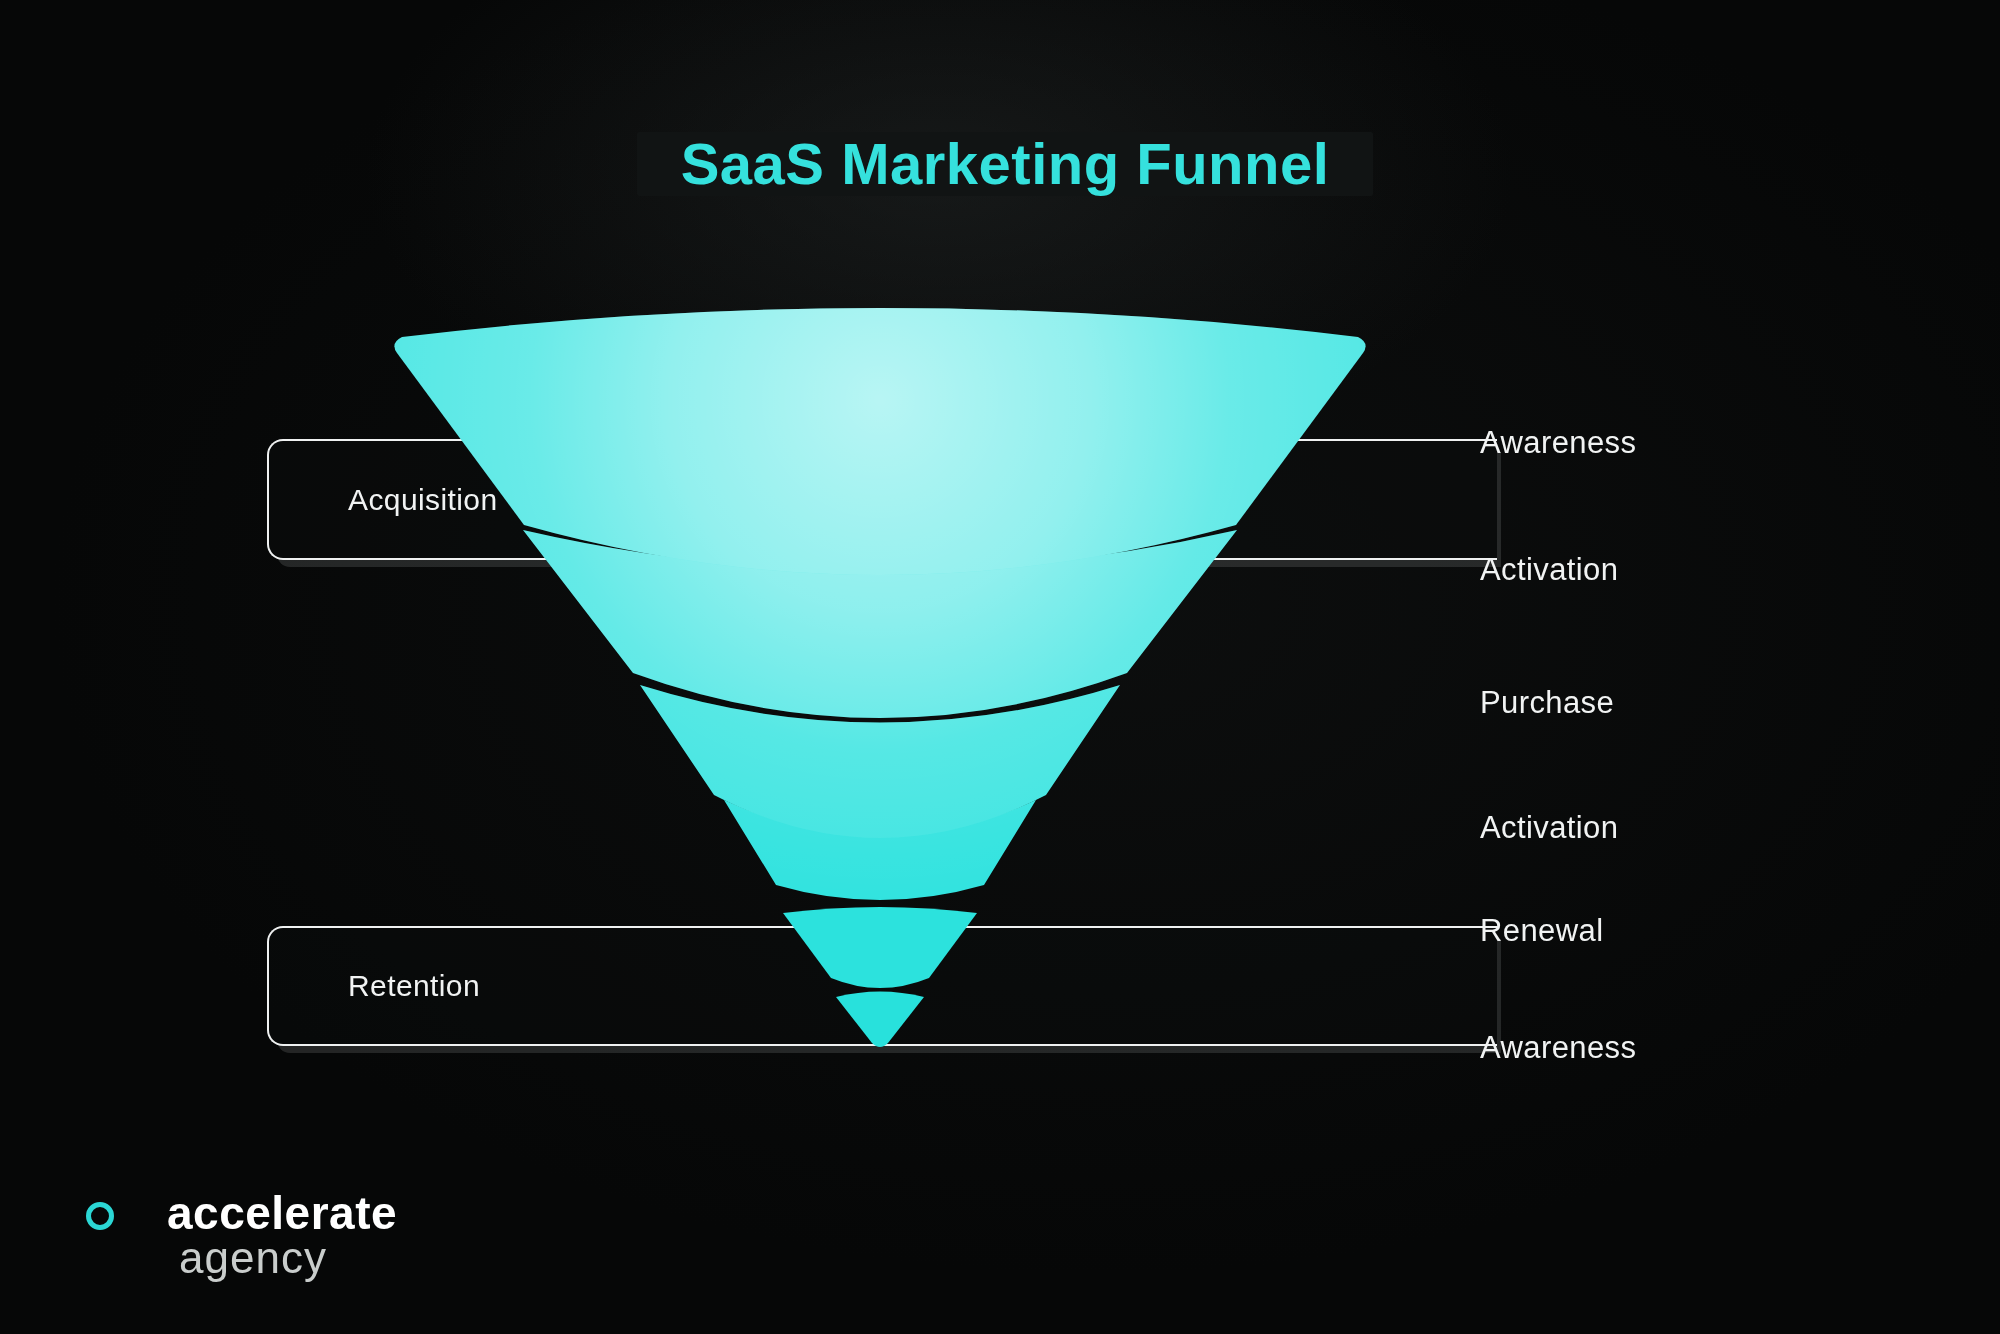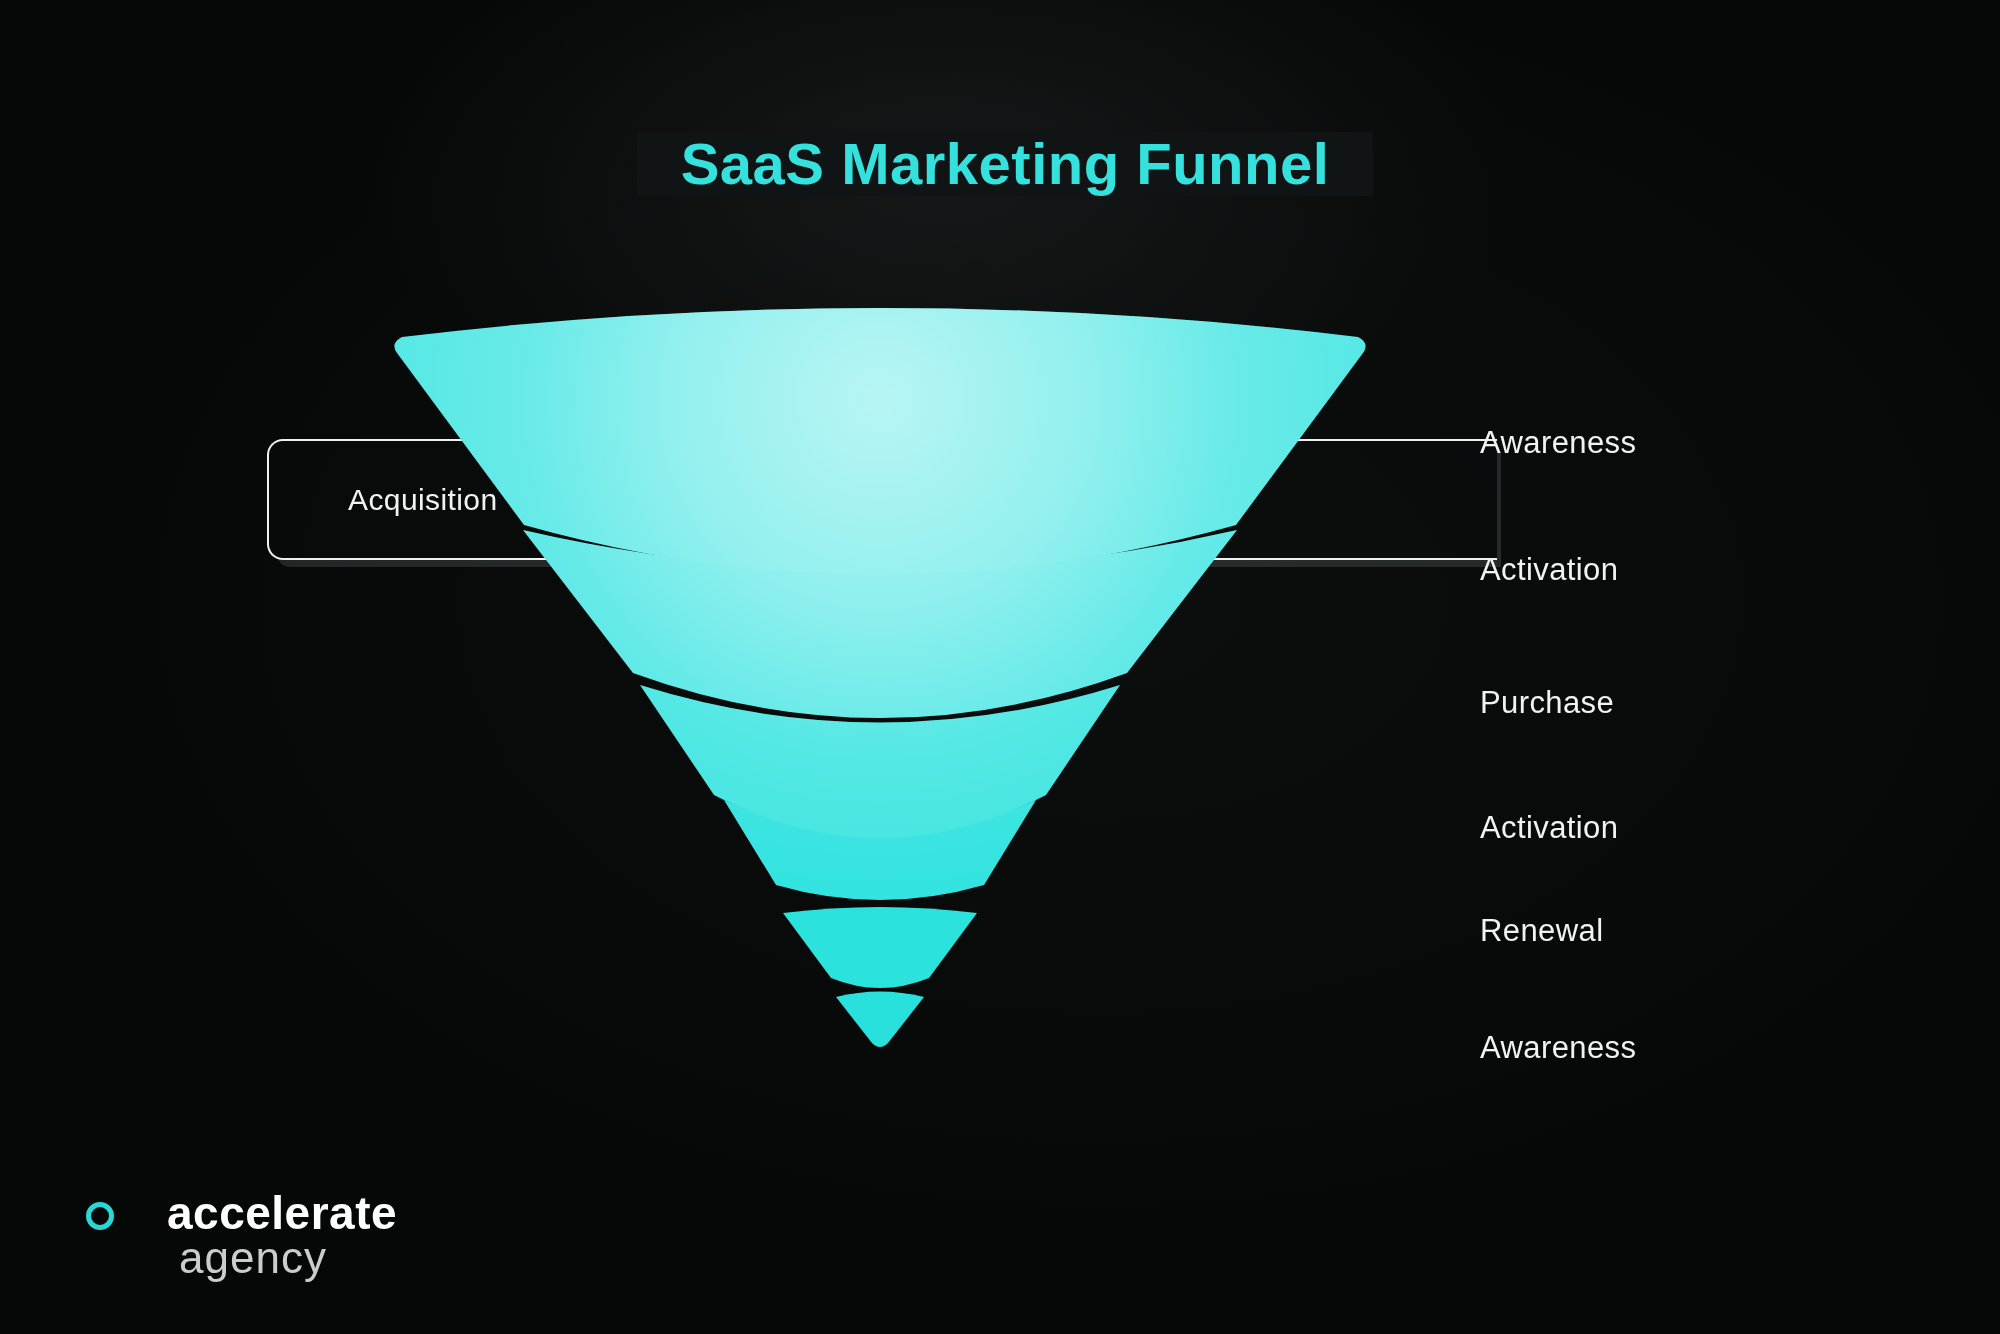--- a/index.html
+++ b/index.html
@@ -51,20 +51,23 @@
 </head>
 <body>
 
 <div class="page">
 
   <div class="title-chip">SaaS Marketing Funnel</div>
 
   <div class="stage-box" id="box-acquisition">
     <span class="stage-label">Acquisition</span>
   </div>
+  <div class="stage-box" id="box-retention">
+    <span class="stage-label">Retention</span>
+  </div>
 
   <svg class="funnel-svg" viewBox="0 0 2000 1334">
     <defs>
       <radialGradient id="glow" gradientUnits="userSpaceOnUse" cx="880" cy="400" r="500">
         <stop offset="0" stop-color="#ffffff" stop-opacity="0.58"></stop>
         <stop offset="0.42" stop-color="#ffffff" stop-opacity="0.36"></stop>
         <stop offset="0.7" stop-color="#ffffff" stop-opacity="0.12"></stop>
         <stop offset="1" stop-color="#ffffff" stop-opacity="0"></stop>
       </radialGradient>
     </defs>

